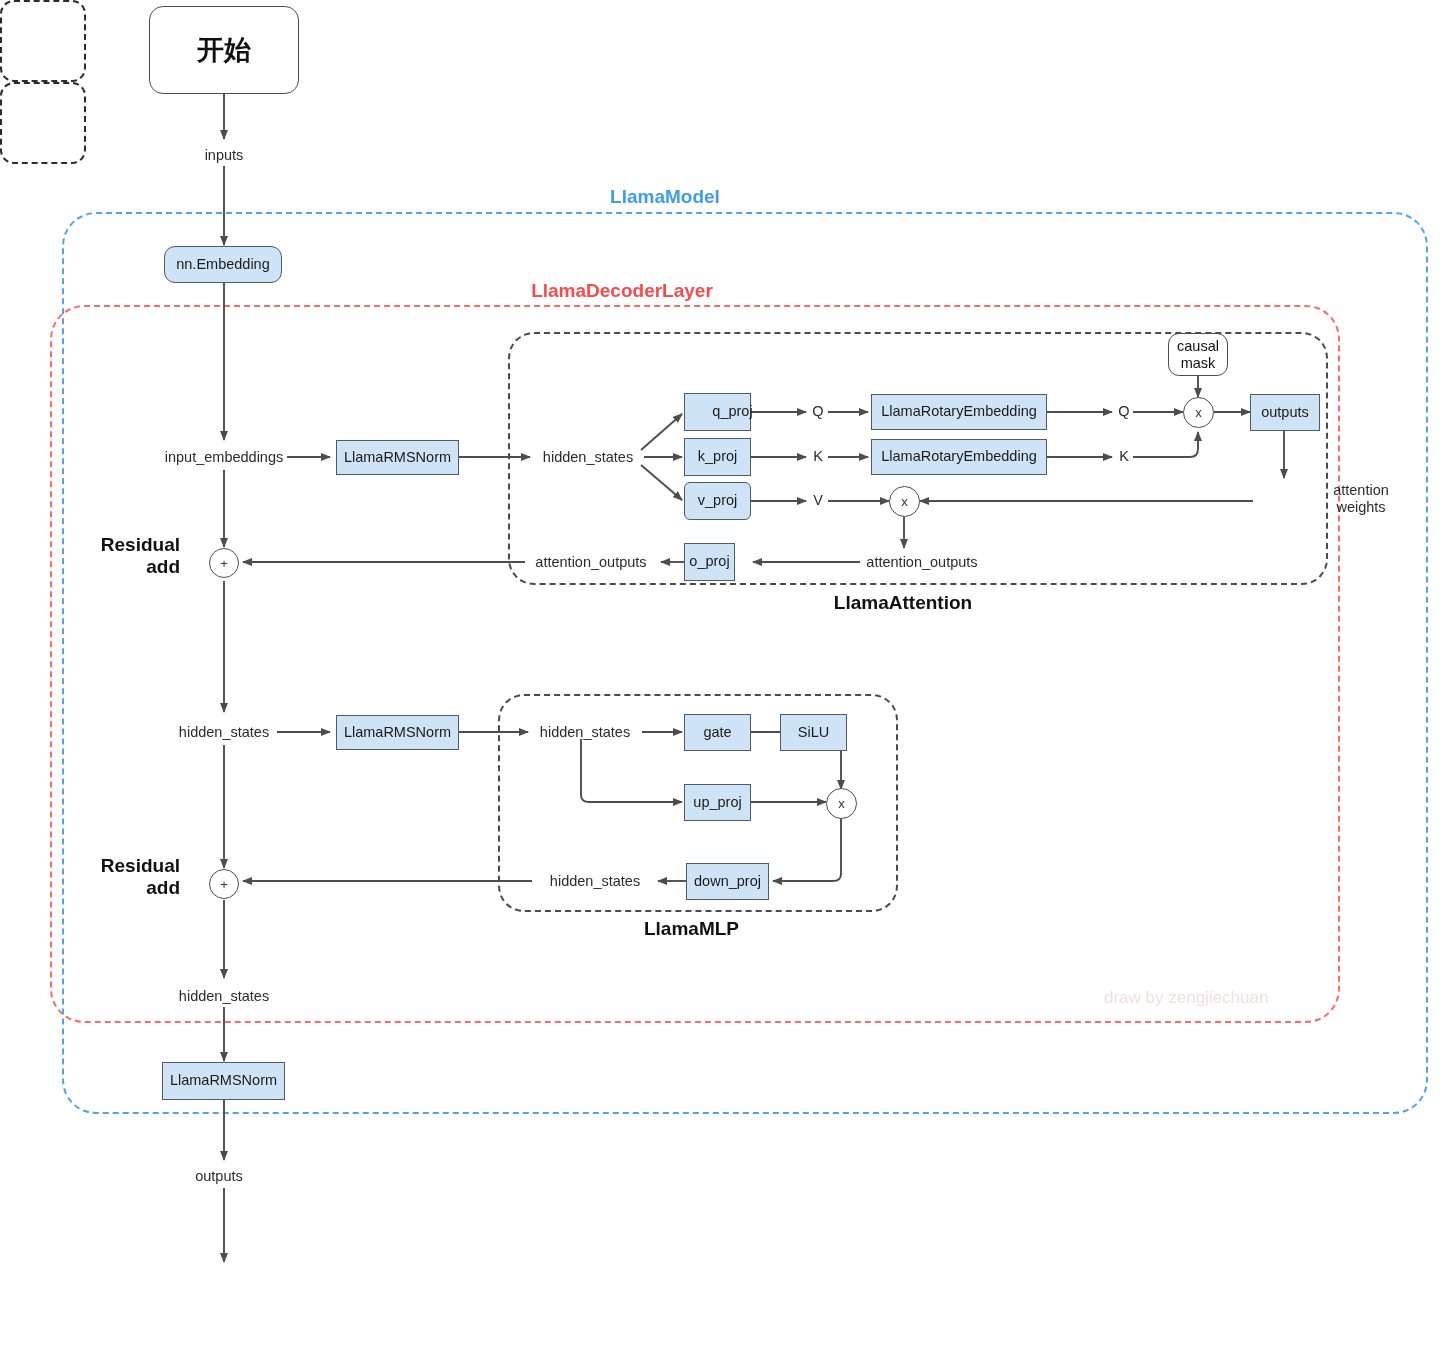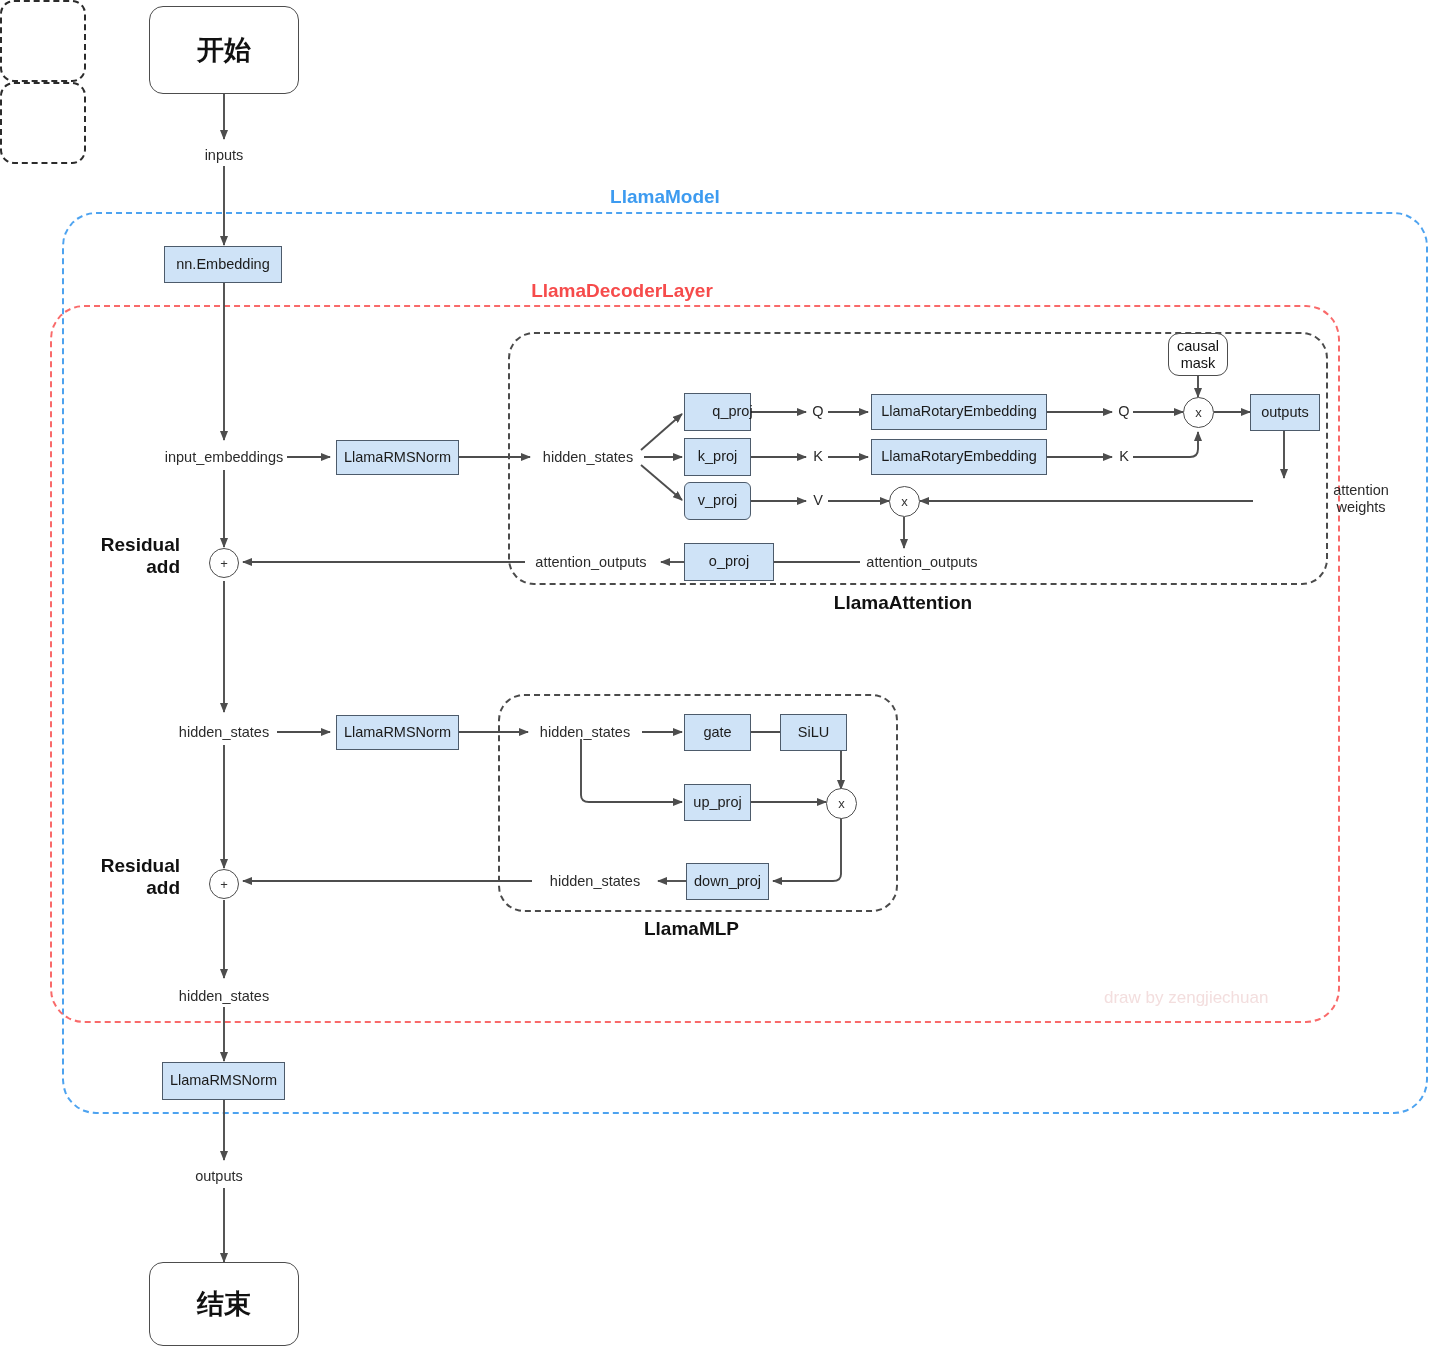--- a/index.html
+++ b/index.html
@@ -148,34 +148,33 @@
       <path d="M1133,457 L1190,457 Q1198,457 1198,449 L1198,432" marker-end="url(#ah)"></path>
 
       <path d="M581,739 L581,795 Q581,802 589,802 L682,802" marker-end="url(#ah)"></path>
 
       <path d="M841,818 L841,874 Q841,881 833,881 L773,881" marker-end="url(#ah)"></path>
     </g>
   </svg>
 
   <div class="node term" style="left:149px;top:6px;width:150px;height:88px;">开始</div>
 
-  <div class="node term" style="left:149px;top:1262px;width:150px;height:84px;">结束</div>
 
   <div class="node term small" style="left:1168px;top:333px;width:60px;height:43px;">
     <span>causal<br>mask</span>
   </div>
 
-  <div class="node pbox" style="left:164px;top:246px;width:118px;height:37px;">nn.Embedding</div>
+  <div class="node pbox" style="left:164px;top:246px;width:118px;height:37px;border-radius:11px;">nn.Embedding</div>
 
   <div class="node pbox" style="left:336px;top:440px;width:123px;height:35px;">LlamaRMSNorm</div>
 
   <div class="node pbox" style="left:684px;top:393px;width:67px;height:38px;padding-left:30px;">q_proj</div>
   <div class="node pbox" style="left:684px;top:438px;width:67px;height:38px;">k_proj</div>
   <div class="node pbox" style="left:684px;top:482px;width:67px;height:38px;border-radius:6px;">v_proj</div>
-  <div class="node pbox" style="left:684px;top:543px;width:90px;height:38px;">o_proj</div>
+  <div class="node pbox" style="left:684px;top:543px;width:51px;height:38px;">o_proj</div>
 
   <div class="node pbox" style="left:871px;top:394px;width:176px;height:36px;">LlamaRotaryEmbedding</div>
   <div class="node pbox" style="left:871px;top:439px;width:176px;height:36px;">LlamaRotaryEmbedding</div>
 
   <div class="node pbox" style="left:1250px;top:394px;width:70px;height:37px;">outputs</div>
 
   <div class="node pbox" style="left:336px;top:715px;width:123px;height:35px;">LlamaRMSNorm</div>
 
   <div class="node pbox" style="left:684px;top:714px;width:67px;height:37px;">gate</div>
   <div class="node pbox" style="left:780px;top:714px;width:67px;height:37px;">SiLU</div>

